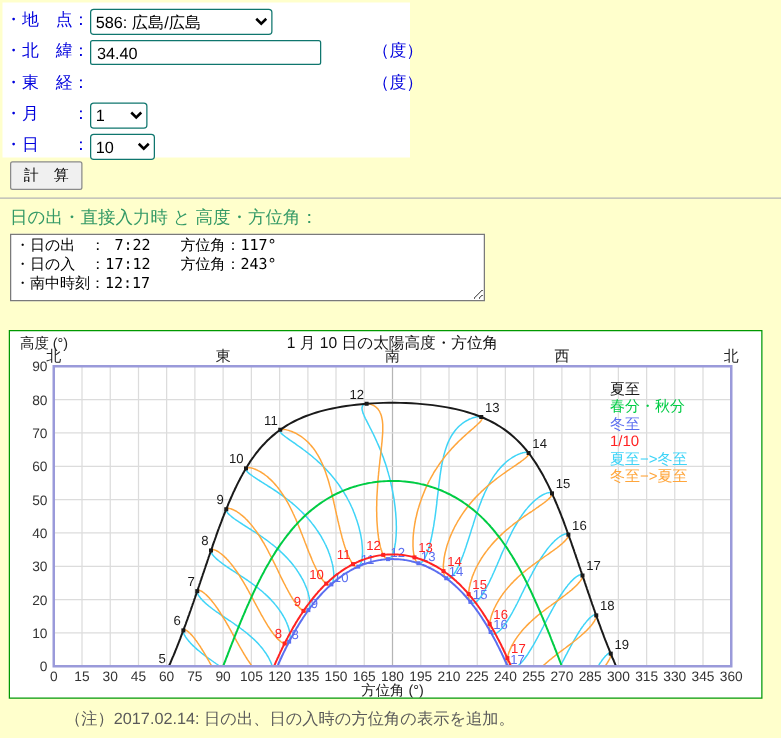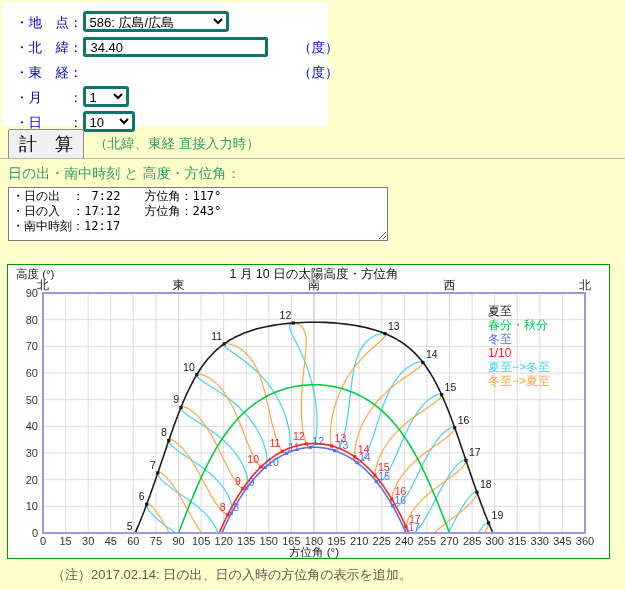--- a/index.html
+++ b/index.html
@@ -3,34 +3,34 @@
 <meta charset="utf-8">
 <style>
   html,body{margin:0;padding:0;}
   body{
     width:625px;height:590px;position:relative;
     background:#ffffcc;
     font-family:"Liberation Sans","DejaVu Sans",sans-serif;
     font-size:13px;color:#000;overflow:hidden;
   }
   .form-box{position:absolute;left:2px;top:2px;width:326px;height:124px;background:#ffffff;}
-  .form-row{position:relative;display:flex;align-items:flex-end;height:25px;padding-left:13px;white-space:pre;}
+  .form-row{position:relative;display:flex;align-items:flex-start;height:25px;padding-left:2px;white-space:pre;}
   .form-label{color:#0000dd;font-size:13.5px;}
   select,input[type=text]{
     font-family:"Liberation Sans","DejaVu Sans",sans-serif;font-size:13px;
-    border:3px solid #0f766e;background:#fff;height:21px;box-sizing:border-box;border-radius:3px;
+    border:1px solid #0f766e;background:#fff;height:21px;box-sizing:border-box;border-radius:3px;
   }
   input[type=text]{height:20px;padding:0 5px;width:185px;border-radius:2px;}
   .sel-location{width:146px;}
   .sel-month{width:46px;}
   .sel-day{width:52px;}
   .unit{position:absolute;left:296px;color:#0000dd;font-size:13.5px;}
   .btn-row{position:absolute;left:2px;top:129px;display:flex;align-items:center;white-space:pre;}
   .calc-btn{
-    font-family:inherit;font-size:18px;background:#f0f0f0;border:1px solid #8a8a8a;
+    font-family:inherit;font-size:12px;background:#f0f0f0;border:1px solid #8a8a8a;
     border-radius:2px;padding:2px 10px;margin-left:6px;color:#000;
   }
   .calc-note{color:#339966;font-size:13.5px;margin-left:10px;}
   .rule{position:absolute;left:0;top:158px;width:625px;border:0;border-top:1px solid #b4b4b4;margin:0;}
   .result-heading{position:absolute;left:8px;top:165px;color:#339966;font-size:14px;}
   .result-area{
     position:absolute;left:8px;top:187px;width:380px;height:54px;box-sizing:border-box;
     font-family:"DejaVu Sans Mono","Liberation Mono",monospace;font-size:12px;line-height:15px;
     border:1px solid #7a7a7a;background:#fff;resize:both;padding:1px 3px;white-space:pre;overflow:hidden;
   }
@@ -69,26 +69,25 @@
   <div class="form-row">
     <span class="form-label">・日　　：</span>
     <select class="sel-day">
       <option>10</option>
     </select>
   </div>
 </div>
 
 <div class="btn-row">
   <button class="calc-btn">計　算</button>
-  <span class="calc-note">（北緯、東経 直接入力時）</span>
 </div>
 
 <hr class="rule">
 
-<div class="result-heading">日の出・南中時刻 と 高度・方位角：</div>
+<div class="result-heading">日の出・直接入力時 と 高度・方位角：</div>
 
 <textarea class="result-area" spellcheck="false" style="">・日の出　： 7:22　　方位角：117°
 ・日の入　：17:12　　方位角：243°
 ・南中時刻：12:17</textarea>
 
 <div class="chart-box">
   <svg id="chart-svg" width="601" height="293" xmlns="http://www.w3.org/2000/svg">
       <rect x="35" y="28" width="542" height="240" fill="#ffffff" stroke="none"></rect>
       <line x1="57.6" y1="28" x2="57.6" y2="268" stroke="#dcdcdc" stroke-width="1"></line>
       <line x1="80.2" y1="28" x2="80.2" y2="268" stroke="#dcdcdc" stroke-width="1"></line>

